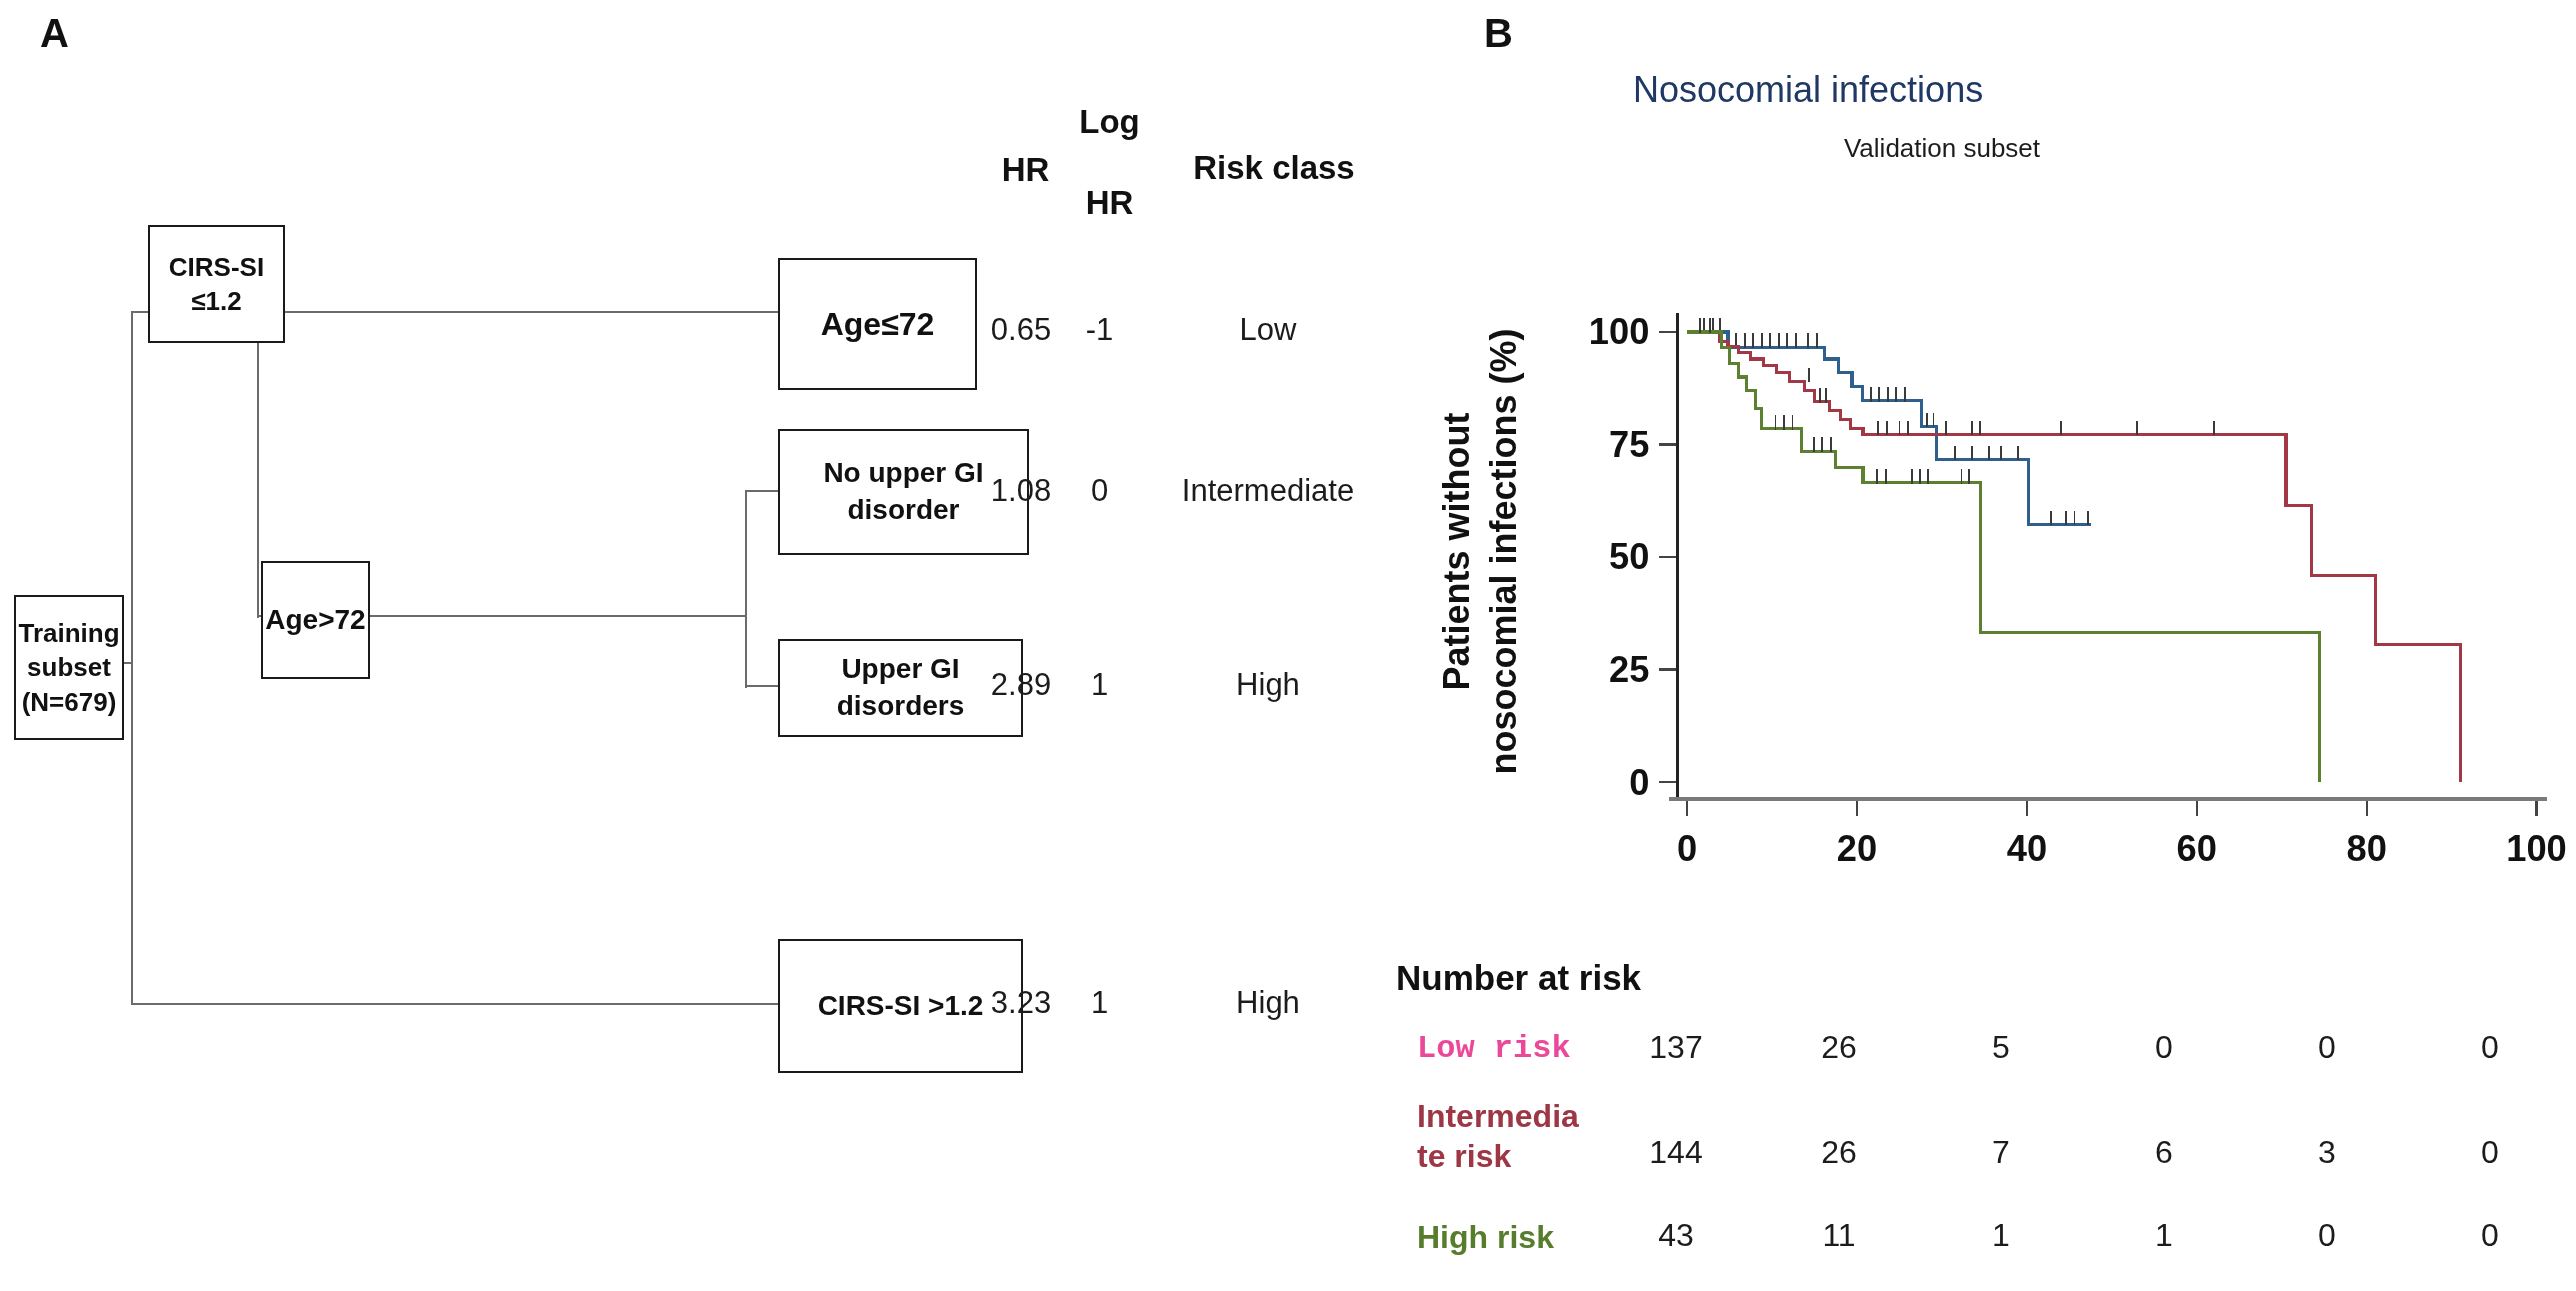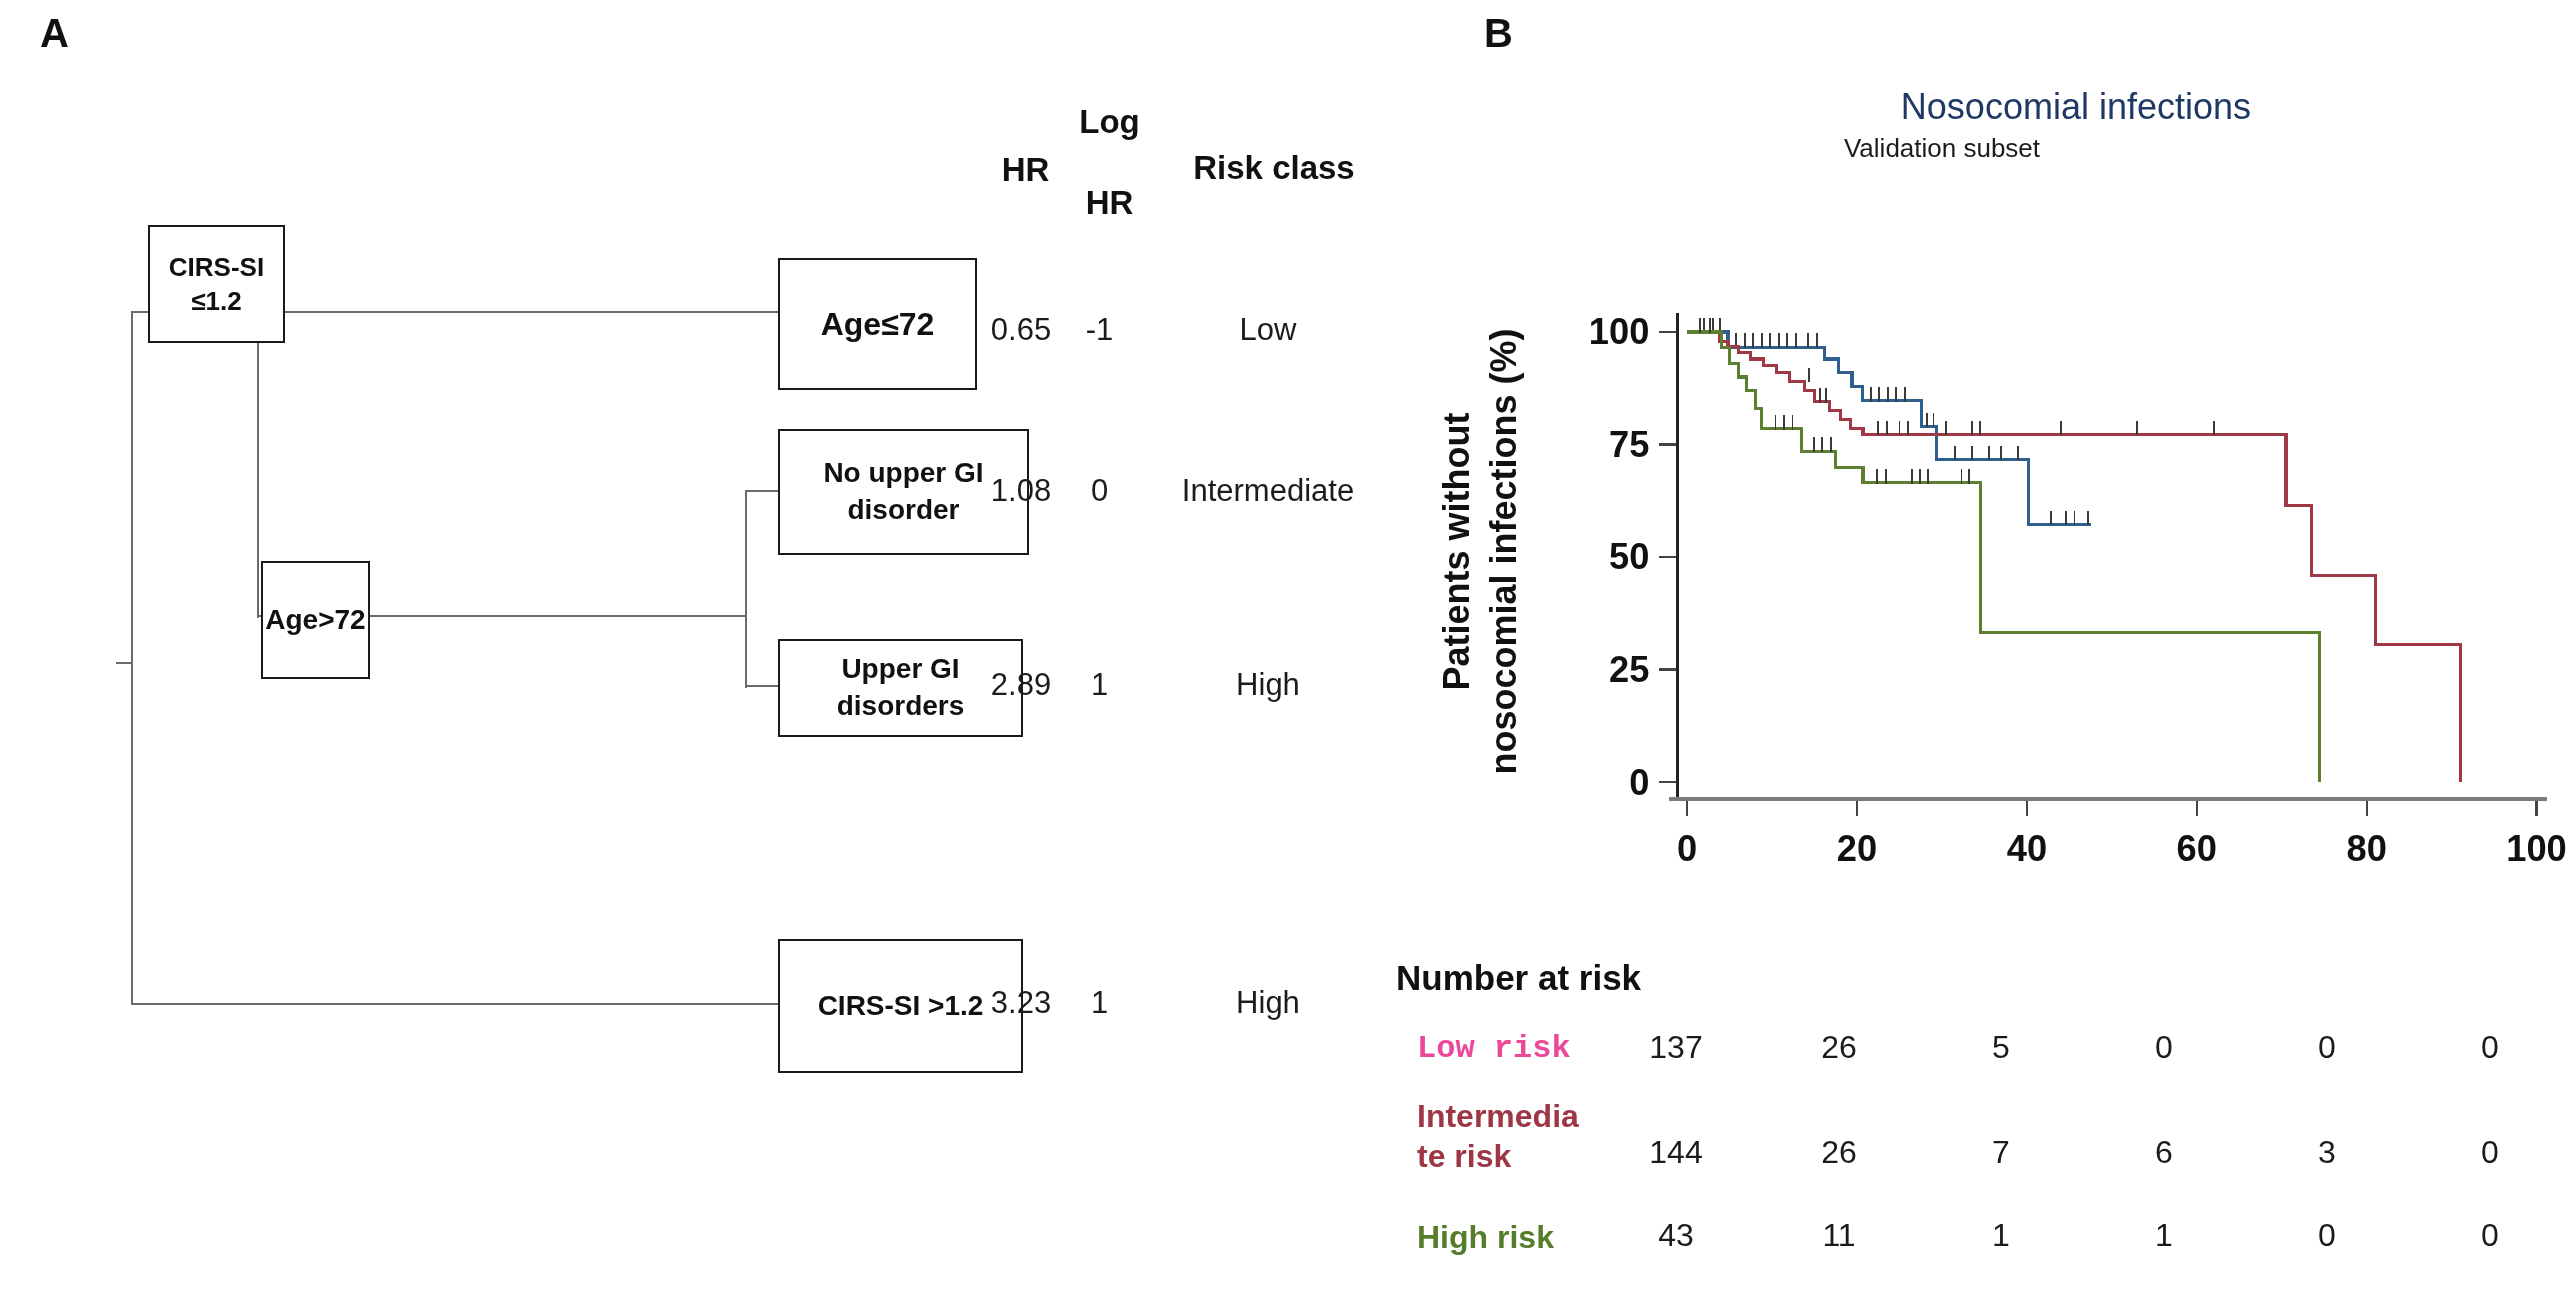--- a/index.html
+++ b/index.html
@@ -12,21 +12,21 @@
   
   .tbox{position:absolute;border:2.3px solid #1a1a1a;background:#fff;display:flex;
         align-items:center;justify-content:center;text-align:center;
         font-weight:bold;color:#111;line-height:1.32;}
   .cline{position:absolute;background:#6b6b6b;}
 
   .hdr{position:absolute;font-weight:bold;font-size:33px;text-align:center;color:#111;}
   .val{position:absolute;font-weight:normal;font-size:31px;text-align:center;color:#1c1c1c;}
 
   
-  .km-title{position:absolute;left:1633px;top:86px;width:618px;text-align:right;
+  .km-title{position:absolute;left:1633px;top:69px;width:618px;text-align:left;
             font-size:36px;color:#1F3864;}
   .km-subtitle{position:absolute;left:1633px;top:133px;width:618px;text-align:center;
             font-size:26px;color:#1c1c1c;}
   .km-ylabel{position:absolute;left:1220px;top:503px;width:525px;height:97px;
              transform:rotate(-90deg);text-align:center;font-weight:bold;
              font-size:36px;line-height:1.3;color:#111;}
   .km-xlabel{position:absolute;left:1722px;top:879px;width:772px;text-align:center;
              font-weight:bold;font-size:36px;color:#111;}
   .nar-title{position:absolute;left:1396px;top:958px;font-weight:bold;font-size:35px;color:#111;}
   .nar-label{position:absolute;font-weight:bold;font-size:32px;line-height:1.25;}
@@ -45,20 +45,21 @@
   <div class="cline" style="left:131px;top:311px;width:18.5px;height:2.3px;"></div>
   <div class="cline" style="left:251px;top:311px;width:529px;height:2.3px;"></div>
   <div class="cline" style="left:257px;top:311px;width:2.3px;height:307px;"></div>
   <div class="cline" style="left:257px;top:615px;width:6.2px;height:2.3px;"></div>
   <div class="cline" style="left:364px;top:615px;width:382px;height:2.3px;"></div>
   <div class="cline" style="left:745px;top:490px;width:2.3px;height:198px;"></div>
   <div class="cline" style="left:745px;top:490px;width:35px;height:2.3px;"></div>
   <div class="cline" style="left:745px;top:685px;width:35px;height:2.3px;"></div>
   <div class="cline" style="left:131px;top:1003px;width:649px;height:2.3px;"></div>
 
+  <div class="tbox" style="left:14px;top:595px;width:103px;height:141px;font-size:26px;padding:0 1.5px;">Training subset (N=679)</div>
   <div class="tbox" style="left:148px;top:225px;width:103px;height:114px;font-size:26px;padding:0 15px;">CIRS-SI ≤1.2</div>
   <div class="tbox" style="left:778px;top:258px;width:195px;height:128px;font-size:32px;">Age≤72</div>
   <div class="tbox" style="left:261px;top:561px;width:105px;height:114px;font-size:28px;">Age&gt;72</div>
   <div class="tbox" style="left:778px;top:429px;width:195px;height:122px;font-size:28px;padding:0 26px;">No upper GI disorder</div>
   <div class="tbox" style="left:778px;top:639px;width:195px;height:94px;font-size:28px;padding:0 23px;">Upper GI disorders</div>
   <div class="tbox" style="left:778px;top:939px;width:195px;height:130px;font-size:28px;padding:0 23px;">CIRS-SI &gt;1.2</div>
 
   <div class="hdr" style="left:979px;top:151px;width:93px;">HR</div>
   <div class="hdr" style="left:1063px;top:103px;width:93px;">Log</div>
   <div class="hdr" style="left:1063px;top:184px;width:93px;">HR</div>

